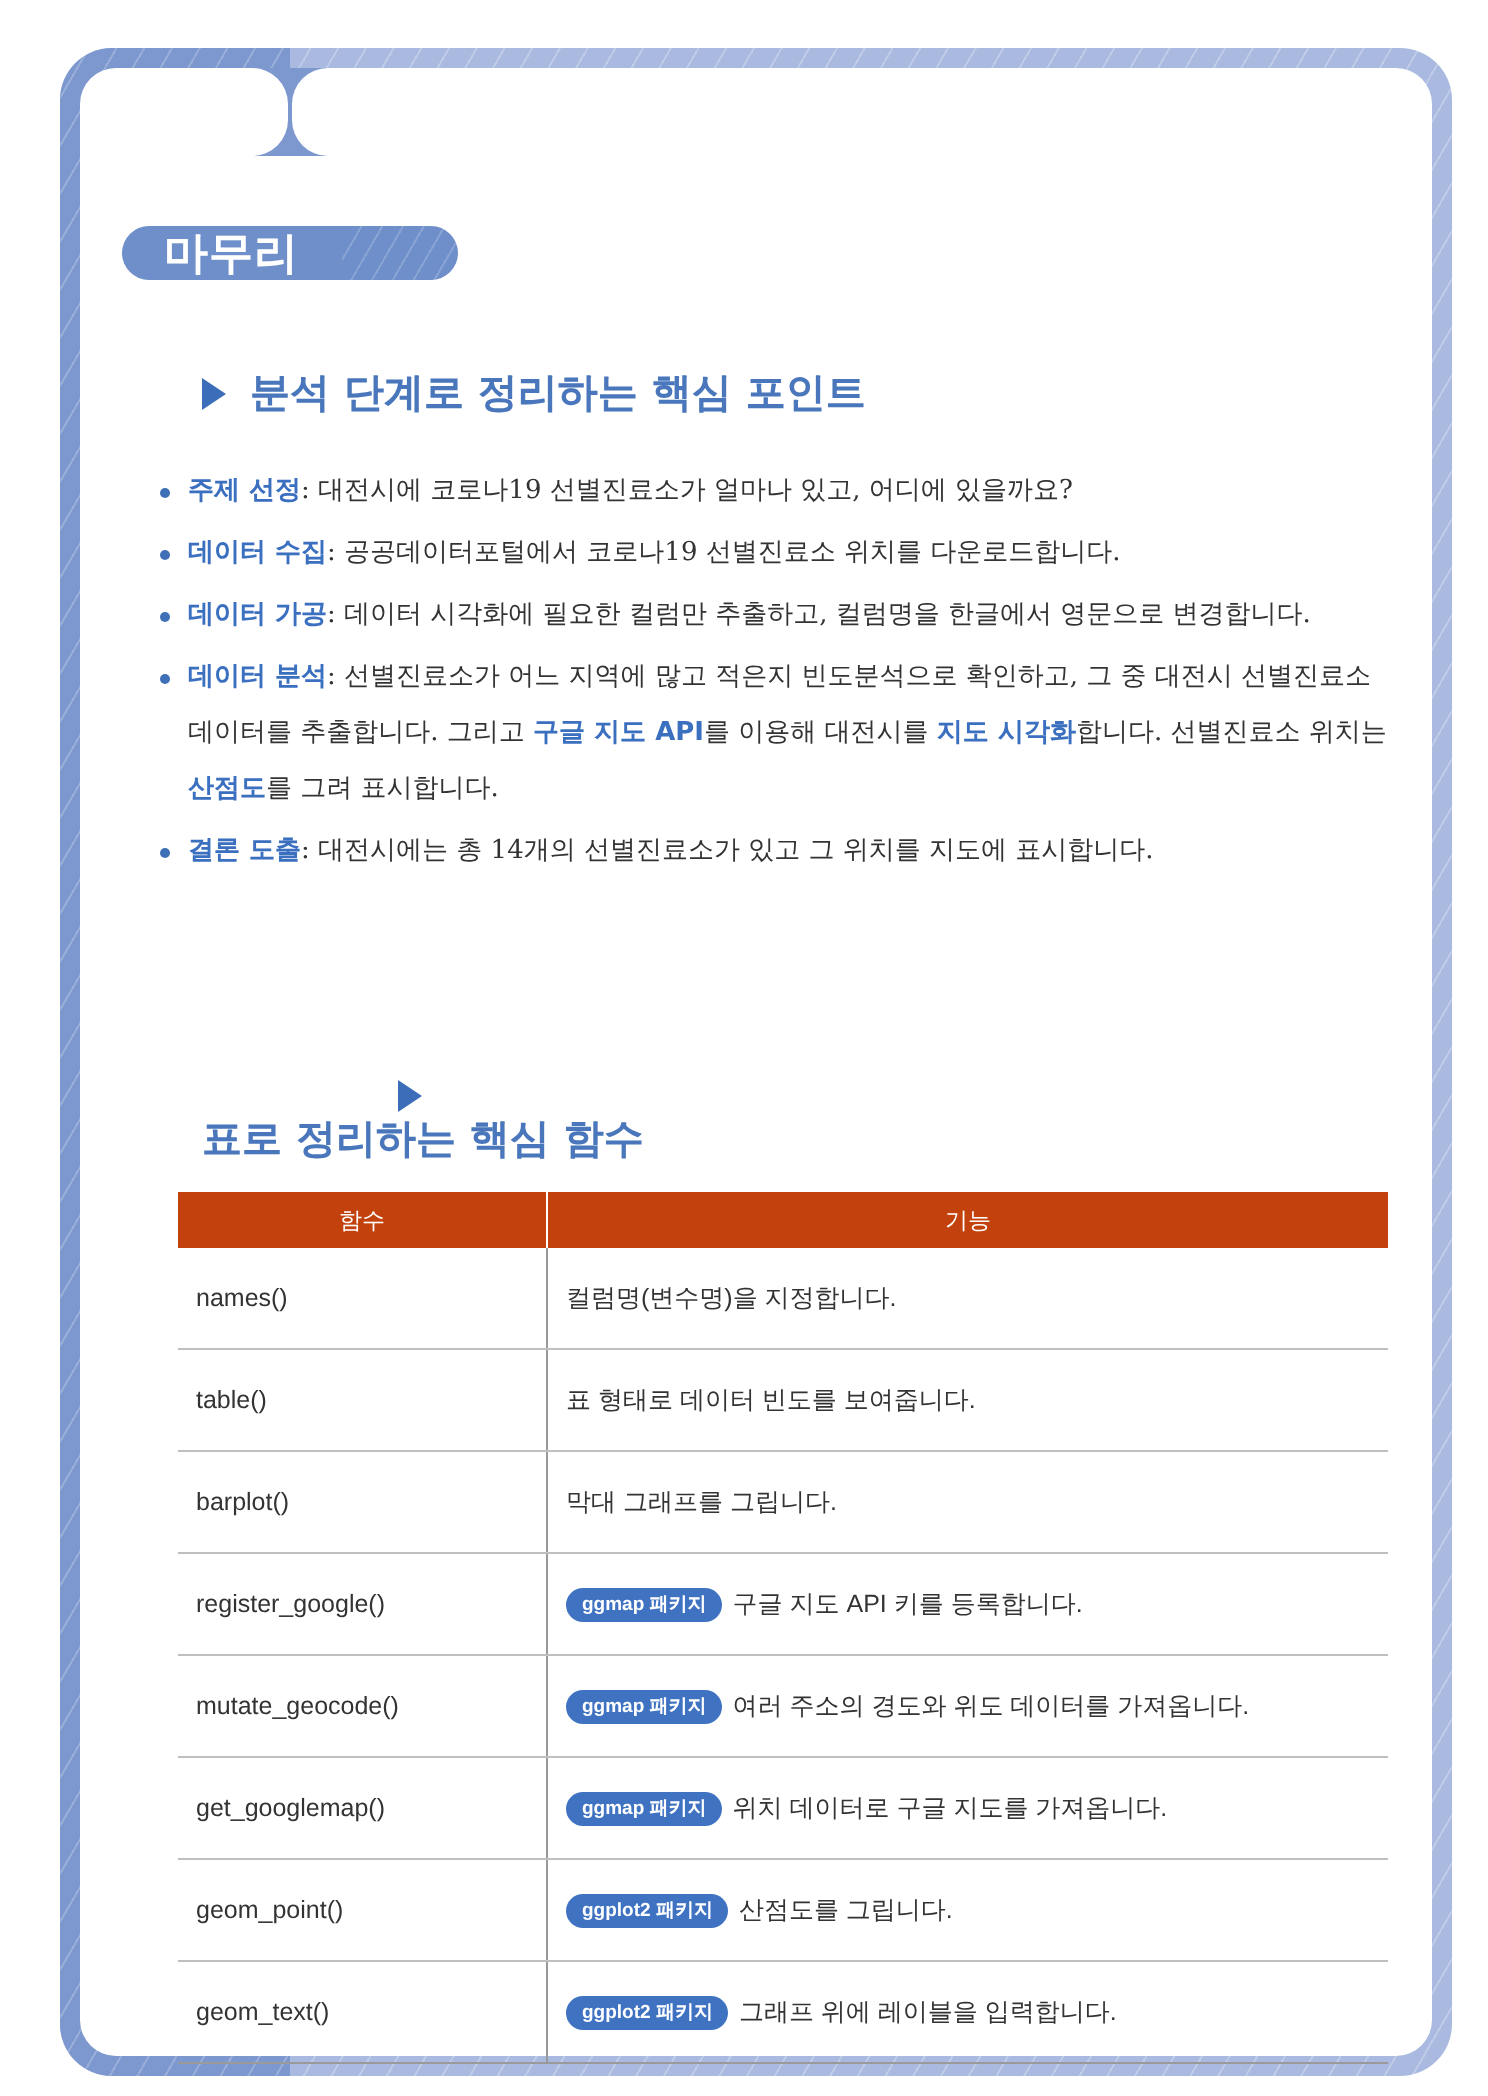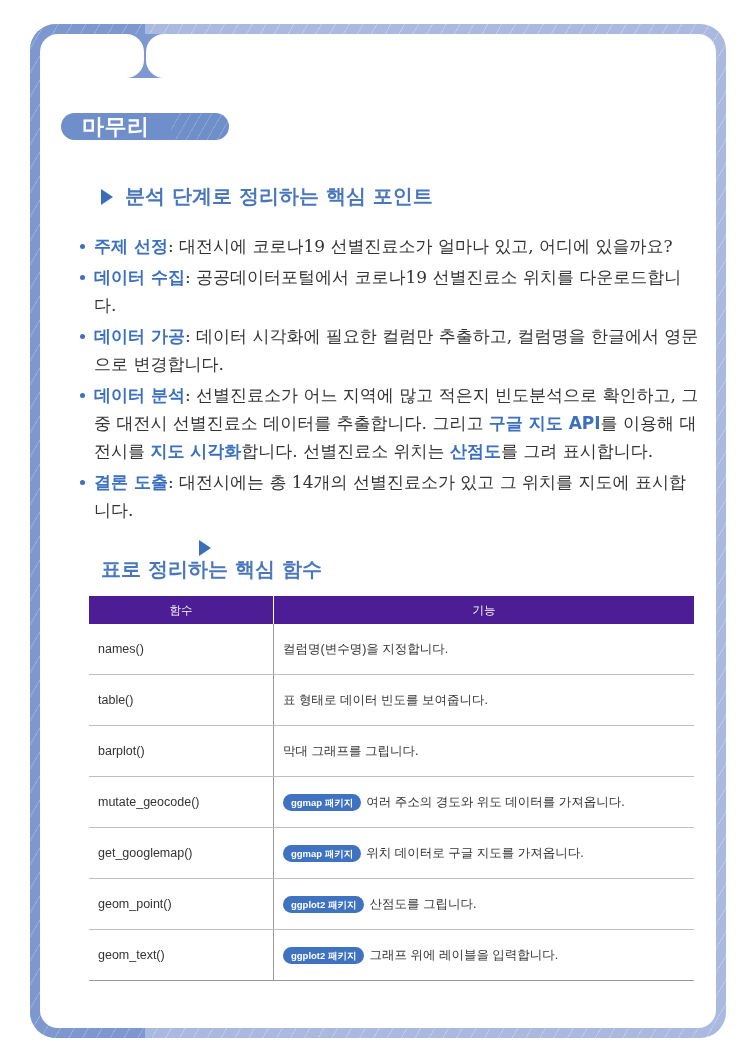--- a/index.html
+++ b/index.html
@@ -115,21 +115,21 @@
     }
     .bullets {
       position: absolute;
       left: 80px;
       top: 232px;
       width: 620px;
       margin: 0;
       padding: 0;
       list-style: none;
       font-family: "DejaVu Serif", "Liberation Serif", serif;
-      font-size: 17px;
+      font-size: 13px;
       color: #333333;
     }
     .bullets li {
       position: relative;
       padding-left: 14px;
       line-height: 28px;
       margin-bottom: 3px;
     }
     .bullets li::before {
       content: "";
@@ -150,21 +150,21 @@
       position: absolute;
       left: 89px;
       top: 596px;
       width: 605px;
       border-collapse: collapse;
       font-size: 12.5px;
       color: #333333;
       font-family: "Liberation Sans", "DejaVu Sans", sans-serif;
     }
     .table th {
-      background: #4c1d95;
+      background: #c2410c;
       color: #ffffff;
       font-weight: normal;
       font-size: 11.5px;
       height: 26px;
       text-align: center;
     }
     .table th.col1 { width: 182px; border-right: 1px solid #ffffff; }
     .table td {
       height: 26px;
       border-bottom: 1px solid #bfbfbf;
@@ -243,20 +243,24 @@
     </tr>
     <tr>
       <td class="fn">table()</td>
       <td><span class="desc">표 형태로 데이터 빈도를 보여줍니다.</span></td>
     </tr>
     <tr>
       <td class="fn">barplot()</td>
       <td><span class="desc">막대 그래프를 그립니다.</span></td>
     </tr>
     <tr>
+      <td class="fn">register_google()</td>
+      <td><span class="badge">ggmap 패키지</span><span class="desc">구글 지도 API 키를 등록합니다.</span></td>
+    </tr>
+    <tr>
       <td class="fn">mutate_geocode()</td>
       <td><span class="badge">ggmap 패키지</span><span class="desc">여러 주소의 경도와 위도 데이터를 가져옵니다.</span></td>
     </tr>
     <tr>
       <td class="fn">get_googlemap()</td>
       <td><span class="badge">ggmap 패키지</span><span class="desc">위치 데이터로 구글 지도를 가져옵니다.</span></td>
     </tr>
     <tr>
       <td class="fn">geom_point()</td>
       <td><span class="badge">ggplot2 패키지</span><span class="desc">산점도를 그립니다.</span></td>

